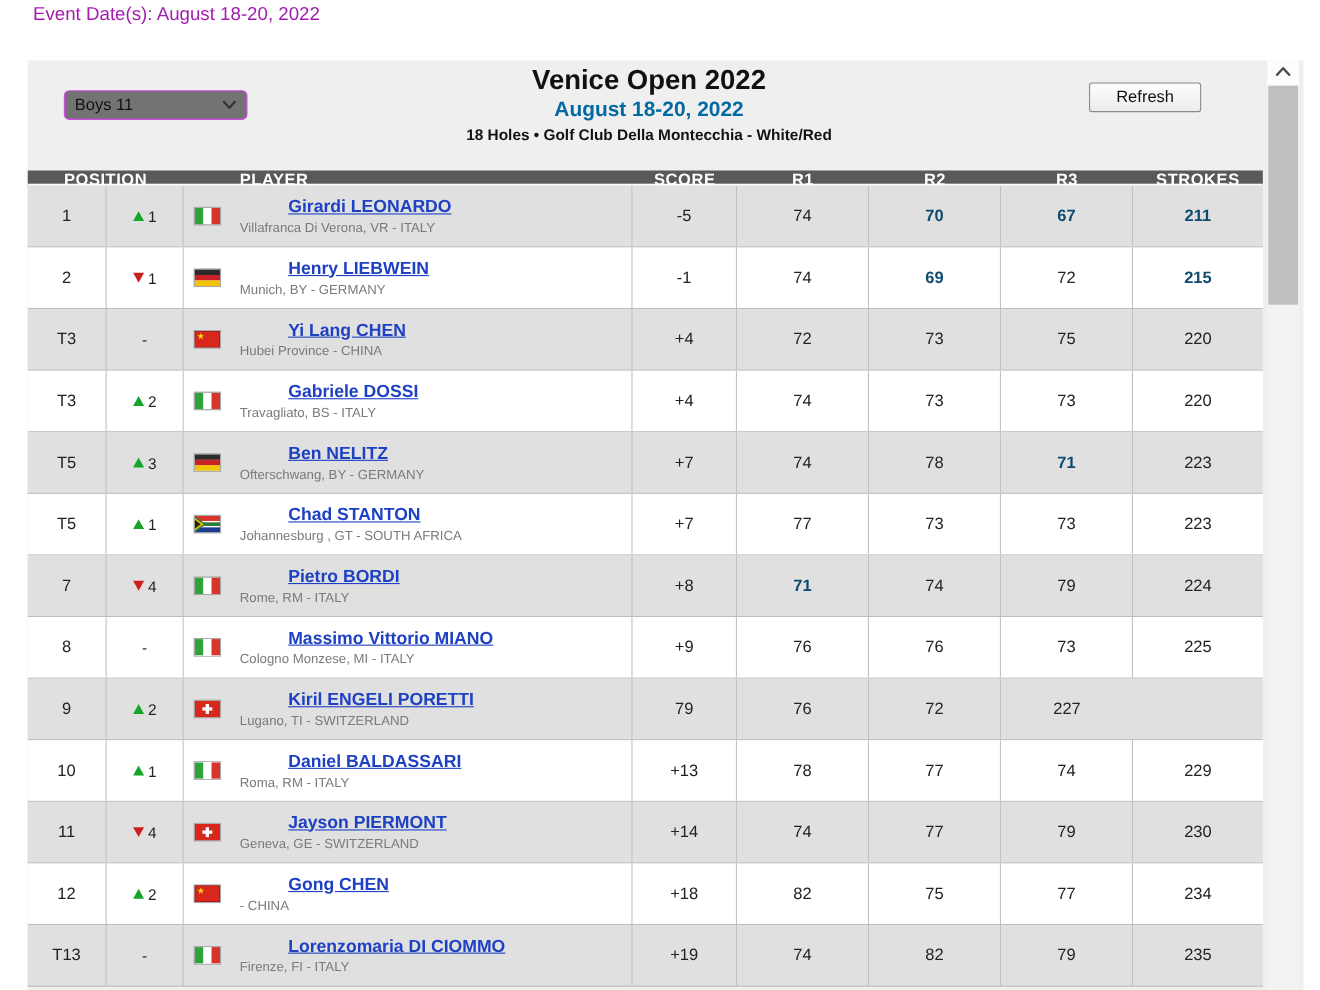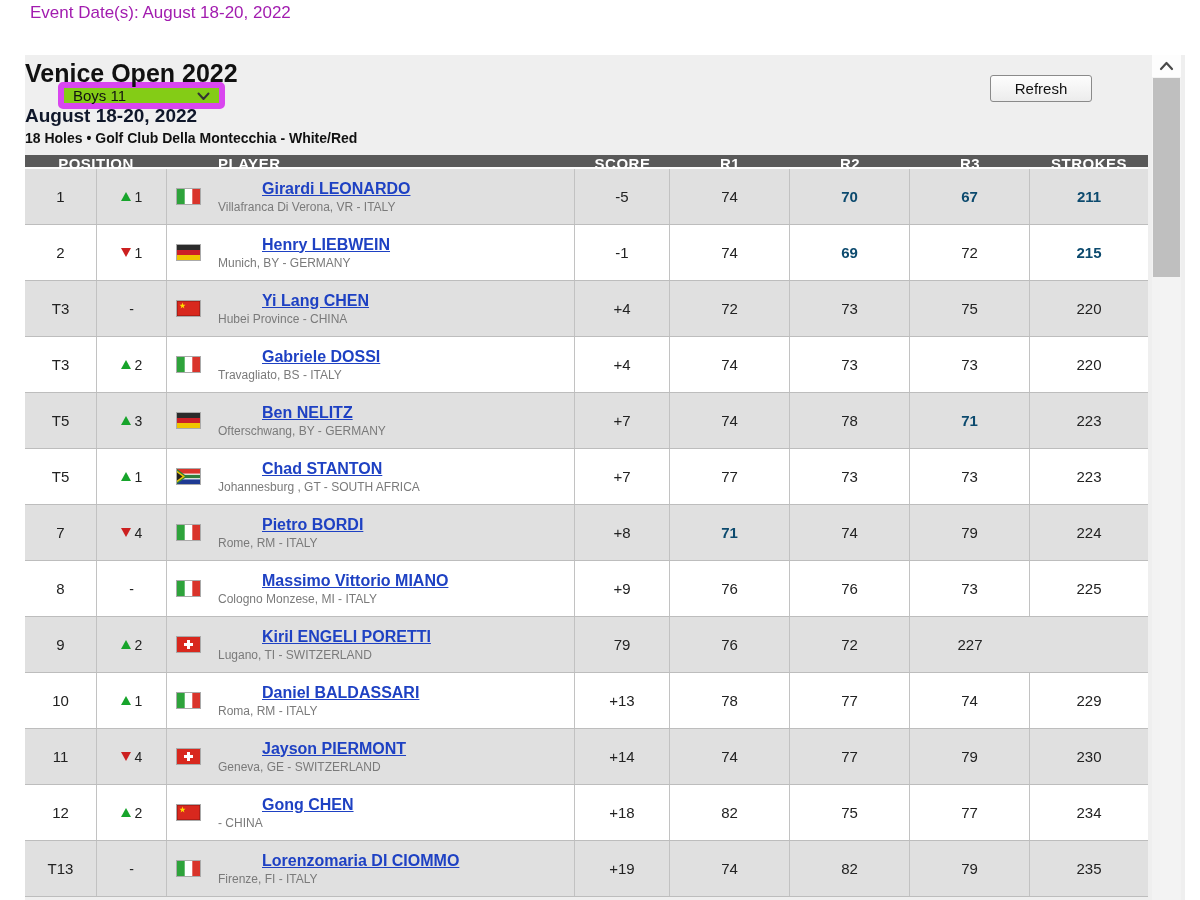--- a/index.html
+++ b/index.html
@@ -4,27 +4,27 @@
 <style>
   * { margin:0; padding:0; box-sizing:border-box; }
   html,body { width:1200px; height:900px; background:#ffffff; font-family:"Liberation Sans", sans-serif; overflow:hidden; }
 
   .event-date { position:absolute; left:30px; top:3px; font-size:17px; color:#a21caf; }
 
   .board { position:absolute; left:25px; top:55px; width:1160px; height:845px; background:#efefef; overflow:hidden; }
 
   
   .board-head { position:relative; height:100px; }
-  .title-block { position:absolute; left:0; top:4px; width:1130px; }
+  .title-block { position:absolute; left:0; top:4px; width:1130px; text-align:center; }
   .title { font-size:25px; font-weight:700; color:#111; }
-  .dates { font-size:19px; font-weight:700; color:#0f172a; margin-top:17px; }
+  .dates { font-size:19px; font-weight:700; color:#0369a1; margin-top:1px; }
   .course { font-size:14px; font-weight:700; color:#111; margin-top:3px; }
 
   .division-select { position:absolute; left:33px; top:27px; width:167px; height:27px;
-    background:#84cc16; border:6px solid #d946ef; border-radius:5px;
+    background:#737373; border:1px solid #d946ef; border-radius:5px;
     display:flex; align-items:center; justify-content:space-between; padding:0 9px; cursor:default; }
   .division-select .val { font-size:15px; color:#111; }
 
   .refresh-btn { position:absolute; left:965px; top:20px; width:102px; height:27px;
     background:linear-gradient(#fdfdfd,#ececec); border:1px solid #8a8a8a; border-radius:3px;
     font-size:15px; color:#111; font-family:"Liberation Sans",sans-serif; }
 
   
   .tbl { position:absolute; left:0; top:100px; width:1123px; }
   .thead { display:grid; grid-template-columns:142px 408px 95px 120px 120px 120px 118px;

